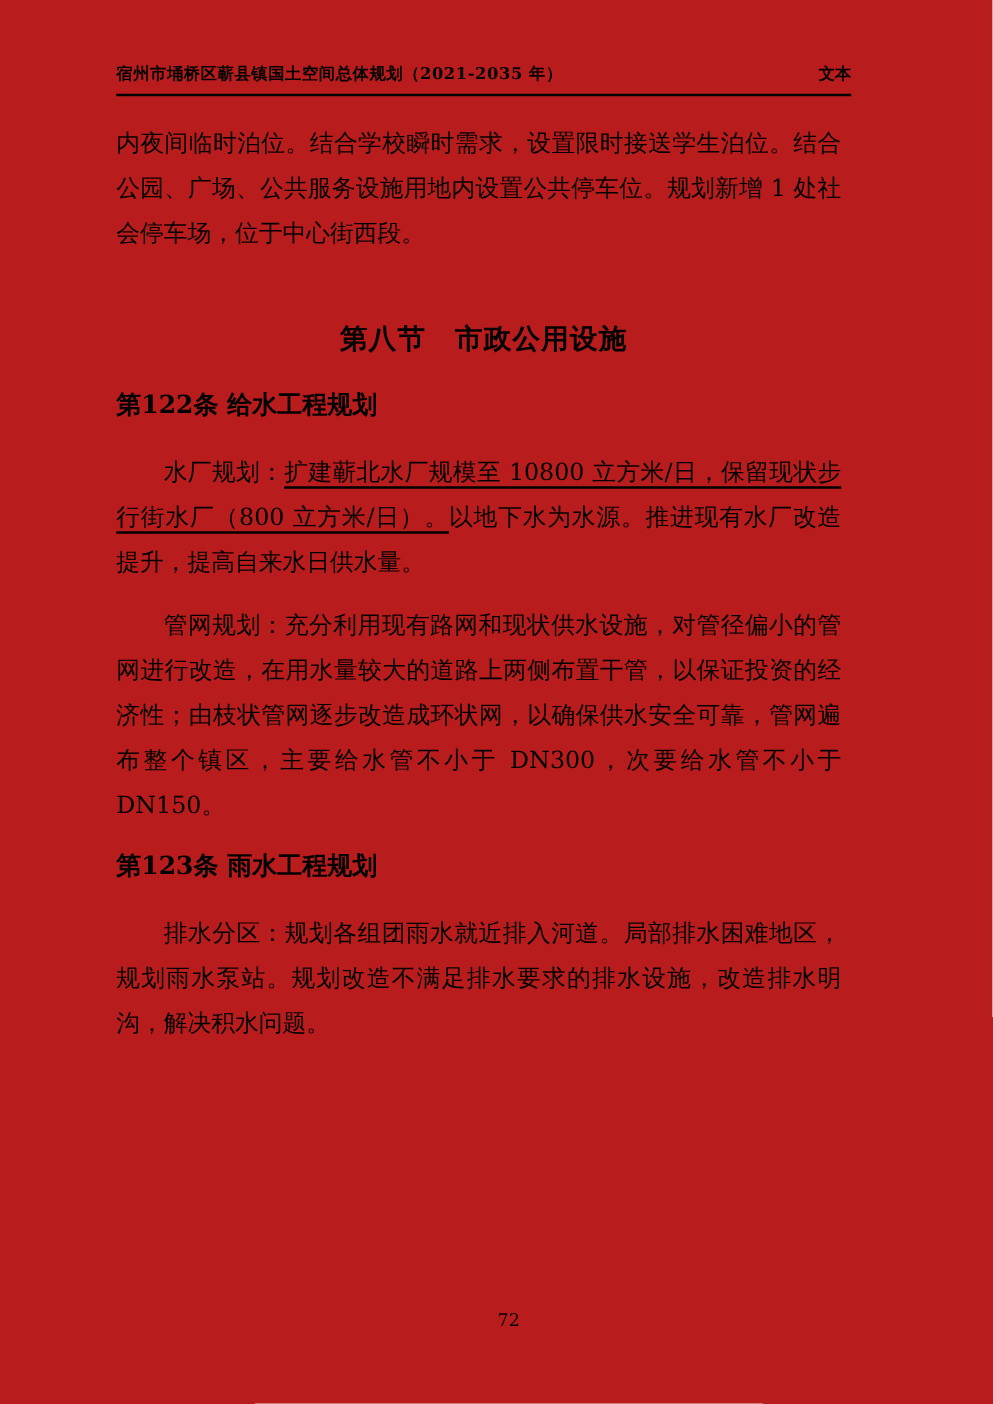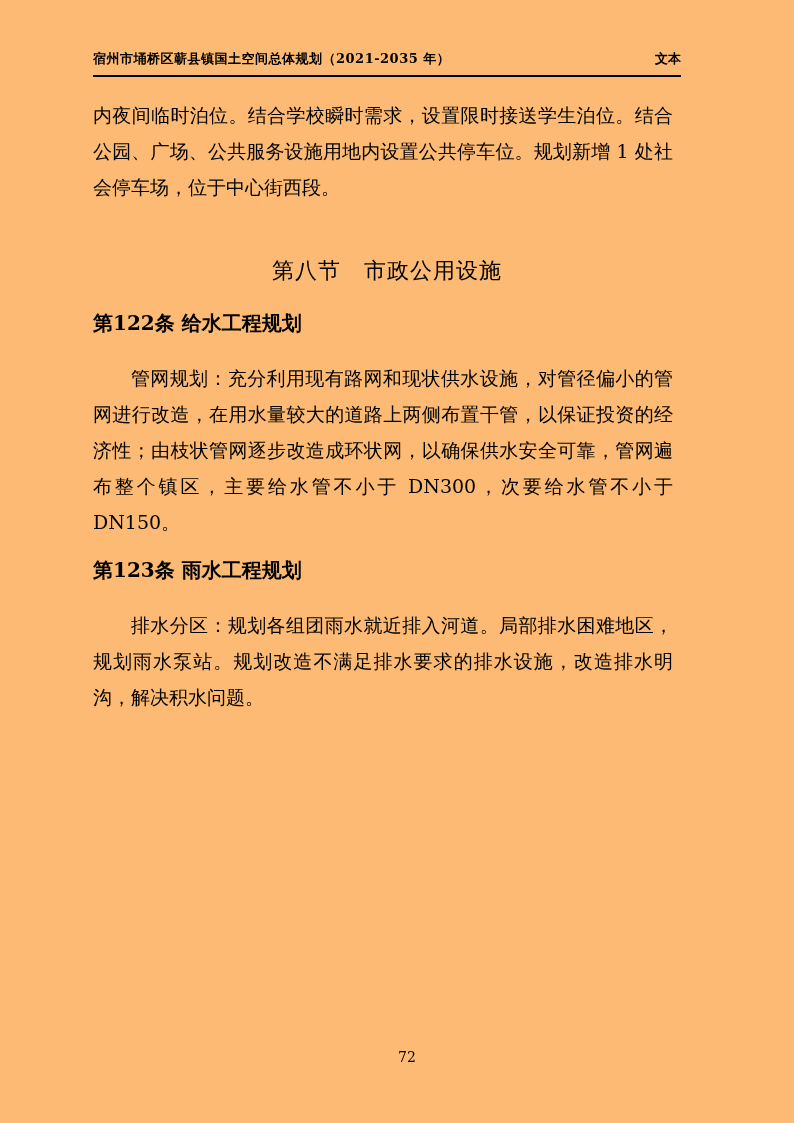--- a/index.html
+++ b/index.html
@@ -1,21 +1,21 @@
 <!DOCTYPE html>
 <html><head>
 <meta charset="utf-8">
 <style>
   * { box-sizing: border-box; }
   html, body { margin: 0; padding: 0; background: #ffffff; }
   .page {
     position: relative;
     width: 794px;
     height: 1123px;
-    background: #fdba74;
+    background: #b91c1c;
     color: #000000;
     font-family: "DejaVu Serif", "Liberation Serif", serif;
     overflow: hidden;
   }
   .header {
     position: absolute;
     left: 93px;
     right: 113px;
     top: 50px;
     display: flex;
@@ -44,21 +44,21 @@
   .para {
     font-size: 19px;
     line-height: 36px;
     text-align: justify;
     text-align-last: left;
     margin: 0 8px 14px 0;
   }
   .indent { text-indent: 2em; }
   .section-title {
     font-size: 22px;
-    font-weight: 400;
+    font-weight: 700;
     text-align: center;
     letter-spacing: 1px;
     line-height: 28px;
     margin: 52px 0 26px 0;
   }
   .article-heading {
     font-size: 20px;
     font-weight: 700;
     line-height: 25px;
     margin: 18px 0 24px 0;
@@ -90,20 +90,21 @@
 
   <div class="content">
 
     <p class="para">内夜间临时泊位。结合学校瞬时需求，设置限时接送学生泊位。结合公园、广场、公共服务设施用地内设置公共停车位。规划新增 1 处社会停车场，位于中心街西段。</p>
 
     <div class="section-title">第八节　市政公用设施</div>
 
     <div class="article-heading">第122条 给水工程规划</div>
 
 
+    <p class="para indent"><span>水厂规划：</span><span class="u">扩建蕲北水厂规模至 10800 立方米/日，保留现状步行街水厂（800 立方米/日）。</span><span>以地下水为水源。推进现有水厂改造提升，提高自来水日供水量。</span></p>
 
     <p class="para indent">管网规划：充分利用现有路网和现状供水设施，对管径偏小的管网进行改造，在用水量较大的道路上两侧布置干管，以保证投资的经济性；由枝状管网逐步改造成环状网，以确保供水安全可靠，管网遍布整个镇区，主要给水管不小于 DN300，次要给水管不小于 DN150。</p>
 
     <div class="article-heading">第123条 雨水工程规划</div>
 
     <p class="para indent">排水分区：规划各组团雨水就近排入河道。局部排水困难地区，规划雨水泵站。规划改造不满足排水要求的排水设施，改造排水明沟，解决积水问题。</p>
 
 
   </div>
 

